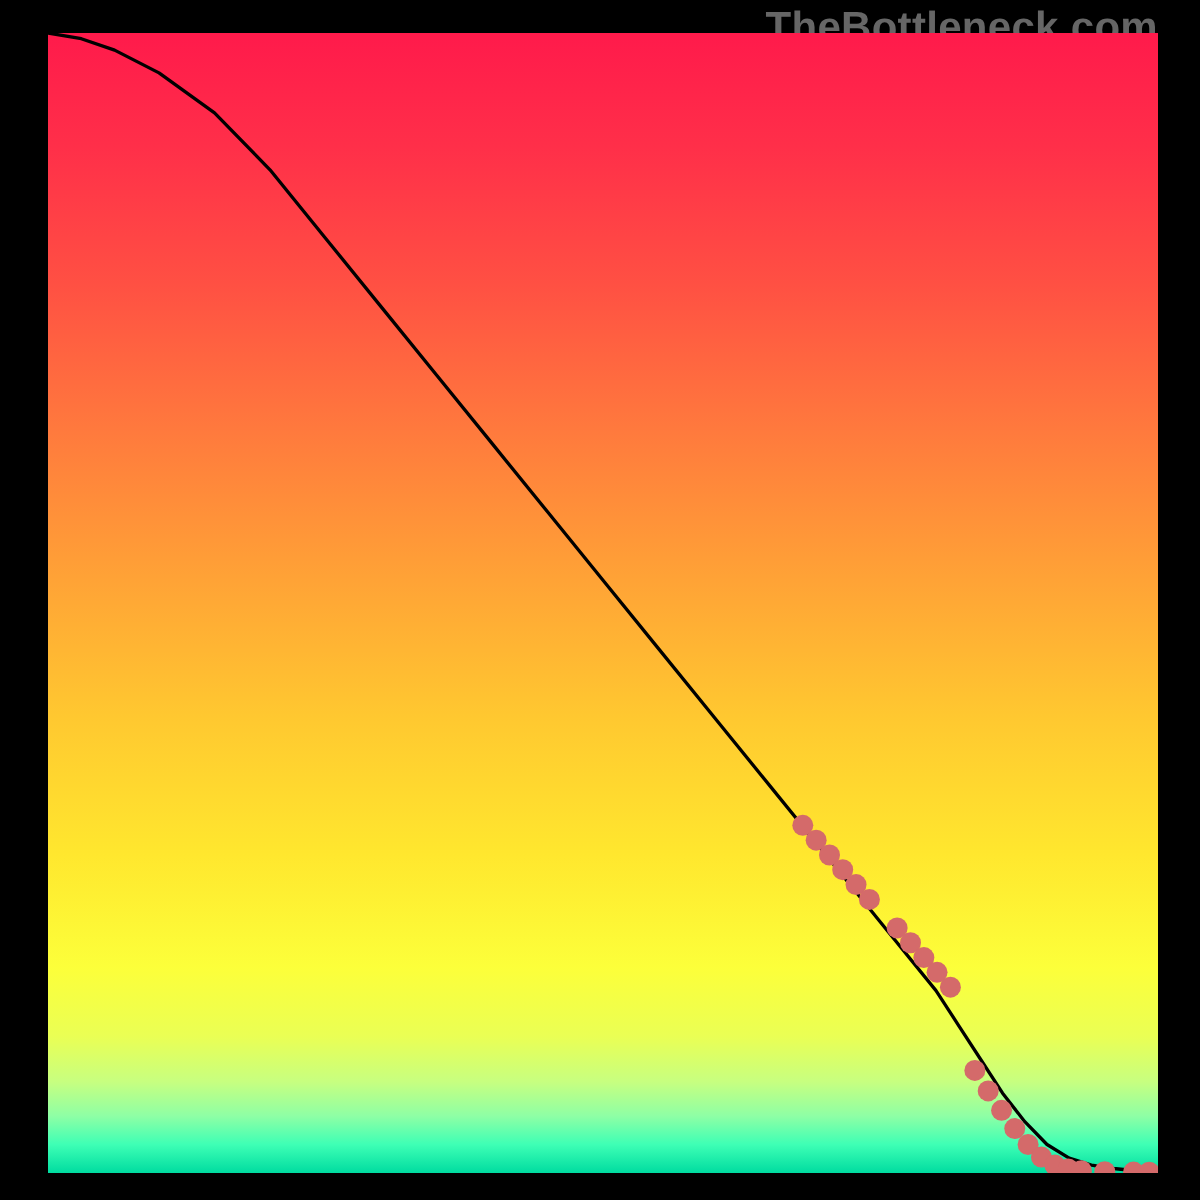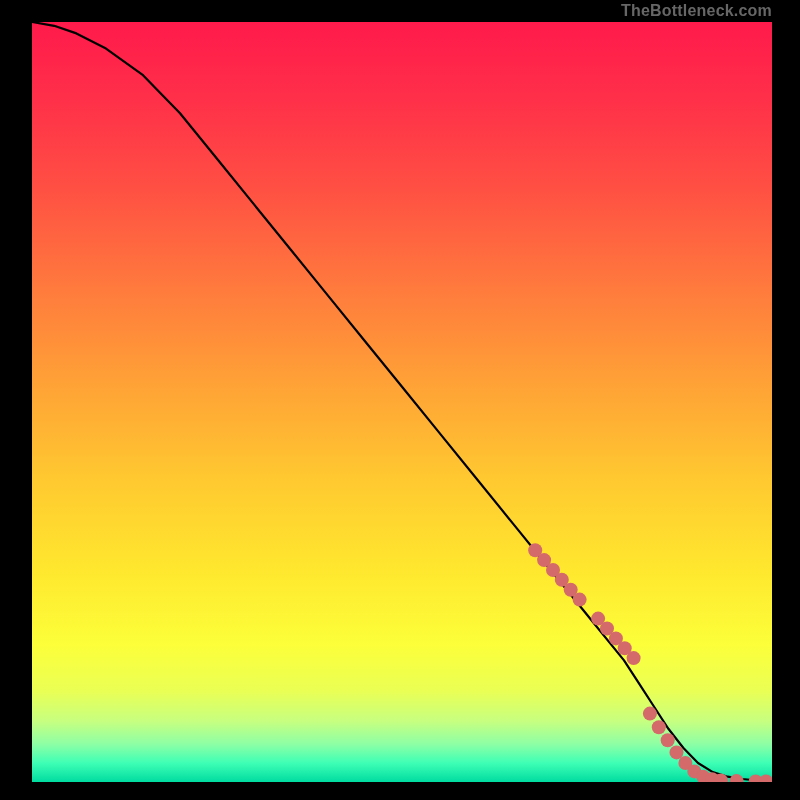--- a/index.html
+++ b/index.html
@@ -21,21 +21,21 @@
     position: absolute;
     left: 32px;
     top: 22px;
     width: 740px;
     height: 760px;
   }
   .watermark {
     position: absolute;
     top: 2px;
     right: 28px;
-    font-size: 16px;
+    font-size: 28px;
     font-weight: 600;
     color: #666;
     letter-spacing: 0.2px;
     user-select: none;
   }
 </style>
 </head>
 <body>
 
 <div class="stage">

